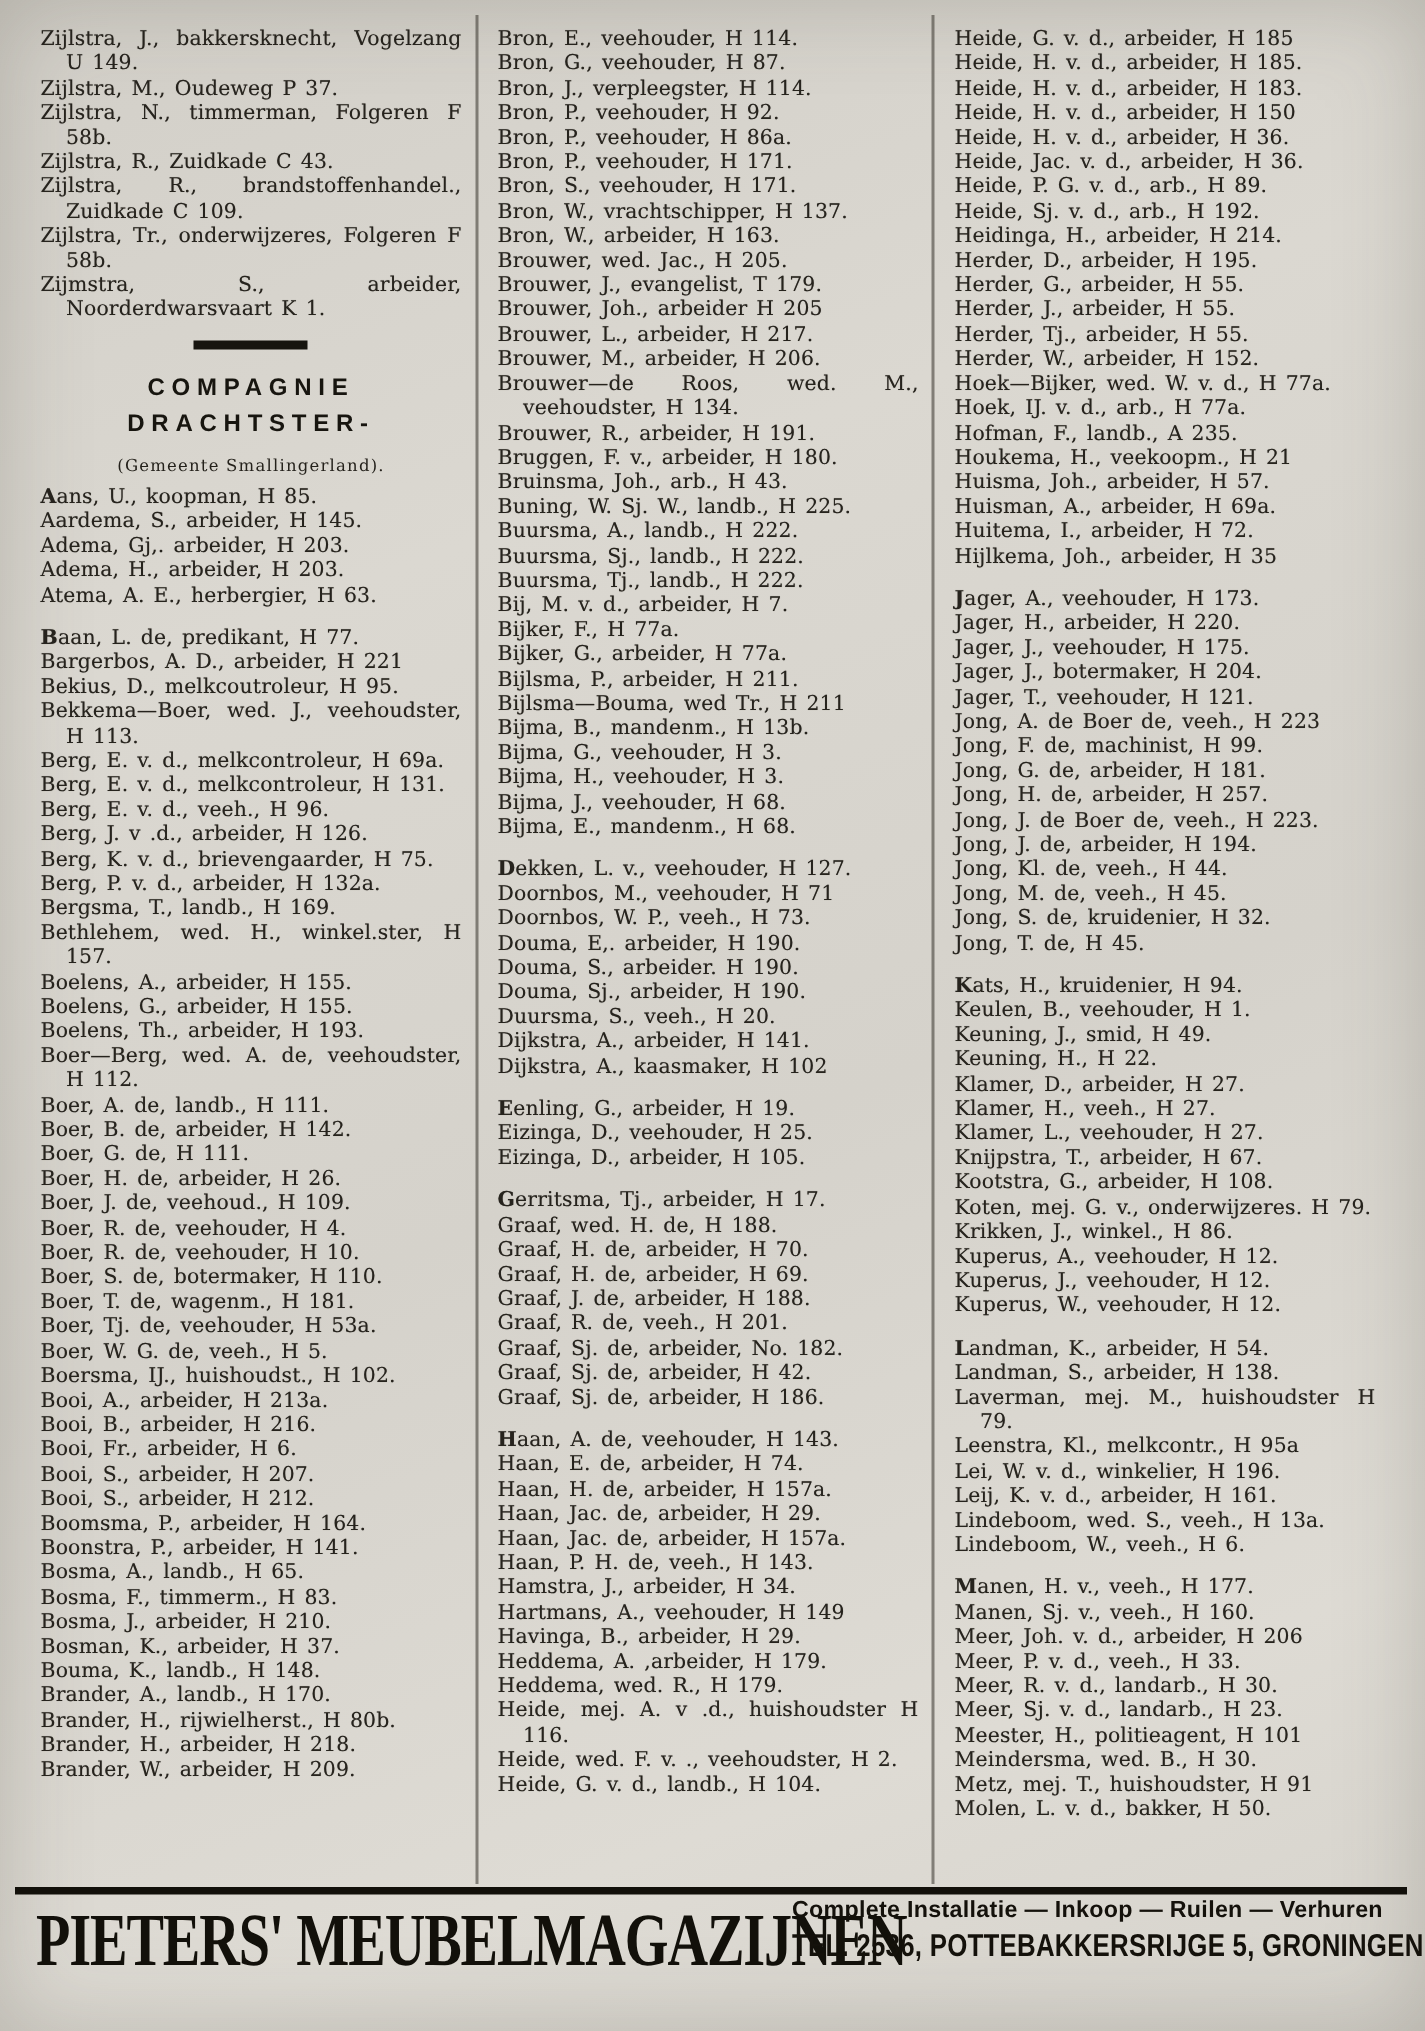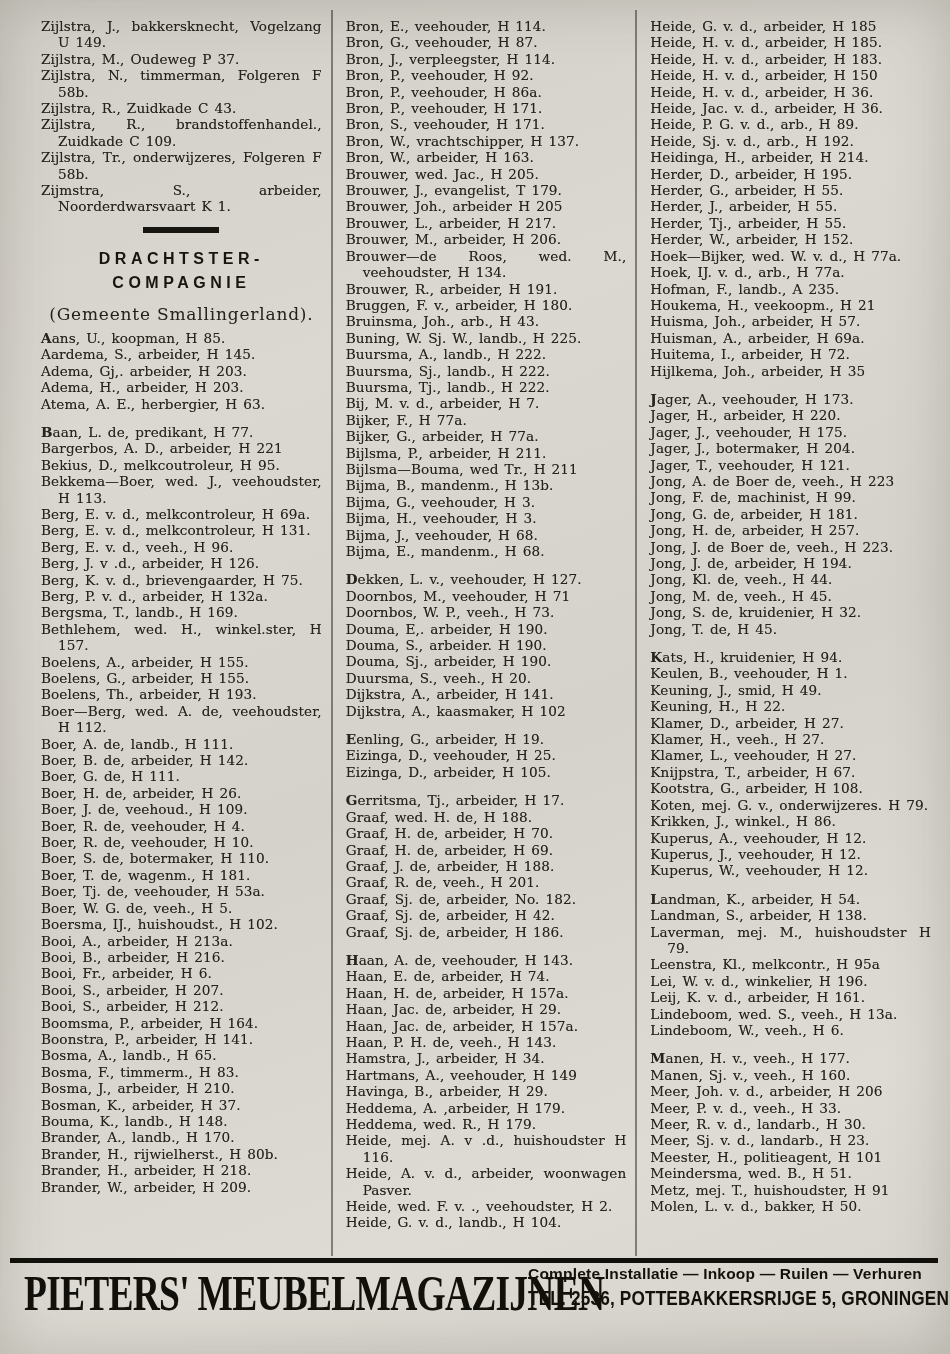--- a/index.html
+++ b/index.html
@@ -3,40 +3,40 @@
 <meta charset="utf-8">
 <style>
   html,body { margin:0; padding:0; background:#6f6d68; }
   .page {
     position:relative; width:950px; height:1354px; margin:0 auto;
     background:linear-gradient(160deg,#d2cfc8 0%,#dbd8d1 28%,#d5d2cb 55%,#dedbd4 82%,#d6d3cc 100%);
     font-family:"DejaVu Serif", serif; color:#24211b; overflow:hidden;
     box-shadow:inset 0 0 60px rgba(80,75,65,0.25);
   }
   .columns {
-    position:absolute; top:10px; left:34px; width:906px; height:1246px;
+    position:absolute; top:10px; left:20px; width:906px; height:1246px;
     display:flex; overflow:hidden;
   }
   .col { flex:1 1 0; padding:8px 9px 0 7px; min-width:0; }
   .col + .col { border-left:2px solid rgba(55,51,44,0.55); padding-left:13px; }
   .entry {
     margin:0; font-size:13.6px; line-height:16.4px;
     text-align:justify; padding-left:17px; text-indent:-17px;
     word-spacing:1.6px; letter-spacing:0.1px;
     color:#26231d; text-shadow:0 0 0.5px rgba(40,36,30,0.45);
   }
   .entry-group + .entry-group { margin-top:12px; }
   .lead-cap { font-weight:bold; }
   .section-head { margin:12px 0 6px; text-align:center; }
   .section-rule { width:76px; height:6px; background:#17150f; margin:4px auto 14px; }
   .section-title {
     font-family:"Liberation Sans", sans-serif; font-weight:bold;
     font-size:16px; letter-spacing:4.5px; line-height:24px; color:#17150f;
   }
-  .section-subtitle { font-size:17px; margin-top:9px; letter-spacing:0.8px; }
+  .section-subtitle { font-size:11px; margin-top:9px; letter-spacing:0.8px; }
   .footer-rule { position:absolute; left:10px; right:12px; top:1258px; height:5px; background:#12100a; }
   .ad { position:absolute; left:0; top:1263px; width:100%; height:66px; color:#14110b; }
   .ad-brand {
     position:absolute; left:24px; top:1px;
     font-family:"Liberation Serif", serif; font-weight:700; font-size:50px;
     letter-spacing:-1px; white-space:nowrap;
     transform:scaleX(0.75); transform-origin:left top; color:#12100a;
   }
   .ad-contact { position:absolute; left:528px; top:2px; }
   .ad-services {
@@ -60,22 +60,22 @@
           <p class="entry">Zijlstra, J., bakkersknecht, Vogelzang U 149.</p>
           <p class="entry">Zijlstra, M., Oudeweg P 37.</p>
           <p class="entry">Zijlstra, N., timmerman, Folgeren F 58b.</p>
           <p class="entry">Zijlstra, R., Zuidkade C 43.</p>
           <p class="entry">Zijlstra, R., brandstoffenhandel., Zuidkade C 109.</p>
           <p class="entry">Zijlstra, Tr., onderwijzeres, Folgeren F 58b.</p>
           <p class="entry">Zijmstra, S., arbeider, Noorderdwarsvaart K 1.</p>
         </div>
         <div class="section-head">
           <div class="section-rule"></div>
+          <div class="section-title">COMPAGNIE</div>
           <div class="section-title">DRACHTSTER-</div>
-          <div class="section-title">COMPAGNIE</div>
           <div class="section-subtitle">(Gemeente Smallingerland).</div>
         </div>
         <div class="entry-group">
           <p class="entry"><b class="lead-cap">A</b>ans, U., koopman, H 85.</p>
           <p class="entry">Aardema, S., arbeider, H 145.</p>
           <p class="entry">Adema, Gj,. arbeider, H 203.</p>
           <p class="entry">Adema, H., arbeider, H 203.</p>
           <p class="entry">Atema, A. E., herbergier, H 63.</p>
         </div>
         <div class="entry-group">
@@ -193,21 +193,20 @@
           <p class="entry">Haan, H. de, arbeider, H 157a.</p>
           <p class="entry">Haan, Jac. de, arbeider, H 29.</p>
           <p class="entry">Haan, Jac. de, arbeider, H 157a.</p>
           <p class="entry">Haan, P. H. de, veeh., H 143.</p>
           <p class="entry">Hamstra, J., arbeider, H 34.</p>
           <p class="entry">Hartmans, A., veehouder, H 149</p>
           <p class="entry">Havinga, B., arbeider, H 29.</p>
           <p class="entry">Heddema, A. ,arbeider, H 179.</p>
           <p class="entry">Heddema, wed. R., H 179.</p>
           <p class="entry">Heide, mej. A. v .d., huishoudster H 116.</p>
-          <p class="entry">Heide, A. v. d., arbeider, woonwagen Pasver.</p>
           <p class="entry">Heide, wed. F. v. ., veehoudster, H 2.</p>
           <p class="entry">Heide, G. v. d., landb., H 104.</p>
         </div>
       </div>
     <div class="col">
         <div class="entry-group">
           <p class="entry">Heide, G. v. d., arbeider, H 185</p>
           <p class="entry">Heide, H. v. d., arbeider, H 185.</p>
           <p class="entry">Heide, H. v. d., arbeider, H 183.</p>
           <p class="entry">Heide, H. v. d., arbeider, H 150</p>
@@ -274,21 +273,21 @@
           <p class="entry">Lindeboom, W., veeh., H 6.</p>
         </div>
         <div class="entry-group">
           <p class="entry"><b class="lead-cap">M</b>anen, H. v., veeh., H 177.</p>
           <p class="entry">Manen, Sj. v., veeh., H 160.</p>
           <p class="entry">Meer, Joh. v. d., arbeider, H 206</p>
           <p class="entry">Meer, P. v. d., veeh., H 33.</p>
           <p class="entry">Meer, R. v. d., landarb., H 30.</p>
           <p class="entry">Meer, Sj. v. d., landarb., H 23.</p>
           <p class="entry">Meester, H., politieagent, H 101</p>
-          <p class="entry">Meindersma, wed. B., H 51.</p>
+          <p class="entry">Meindersma, wed. B., H 30.</p>
           <p class="entry">Metz, mej. T., huishoudster, H 91</p>
           <p class="entry">Molen, L. v. d., bakker, H 50.</p>
         </div>
       </div>
   </div>
 
   <div class="footer-rule"></div>
 
   <div class="ad">
     <div class="ad-brand">PIETERS' MEUBELMAGAZIJNEN</div>

